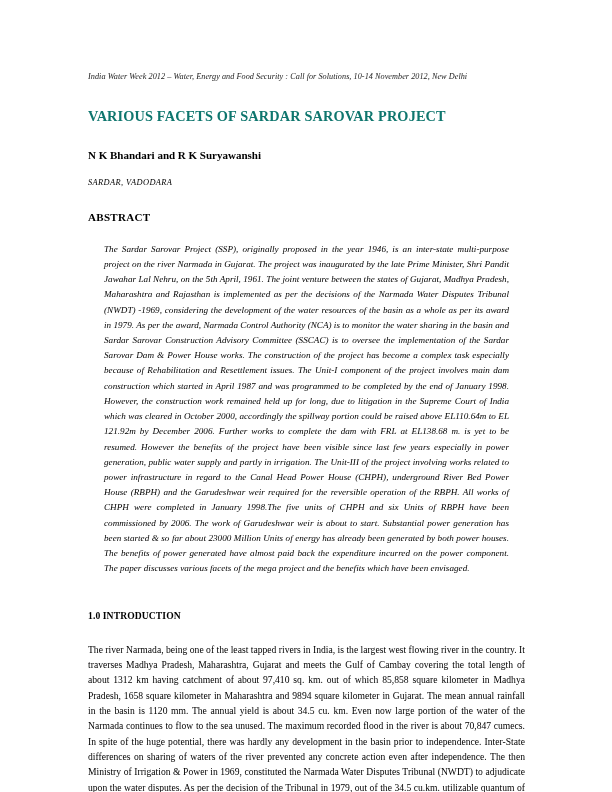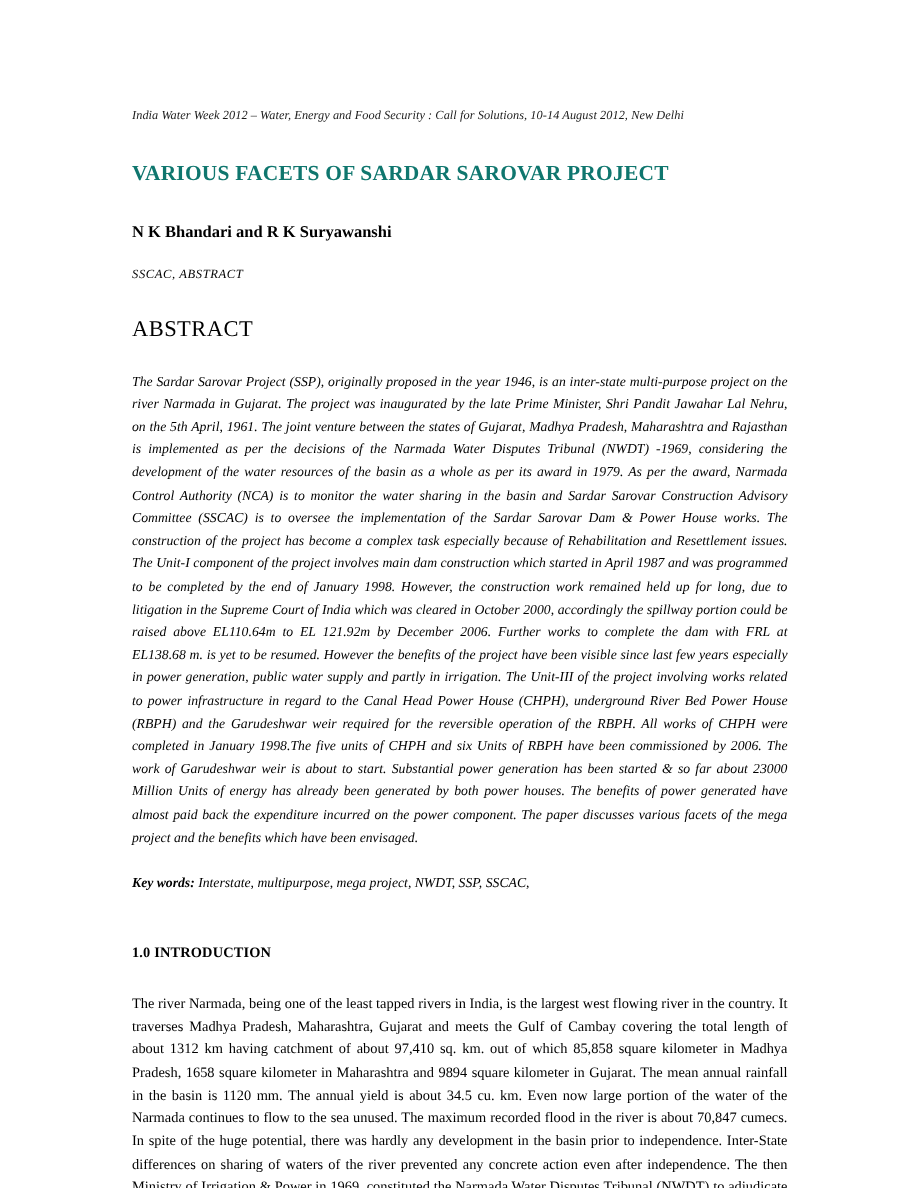--- a/index.html
+++ b/index.html
@@ -47,32 +47,32 @@
     margin: 0 0 15px 0;
   }
   .affiliation {
     font-size: 8.4px;
     font-style: italic;
     letter-spacing: 0.4px;
     line-height: 1.3;
     margin: 0 0 22px 0;
   }
   .section-head {
-    font-size: 15px;
-    font-weight: normal;
+    font-size: 11px;
+    font-weight: bold;
     letter-spacing: 0.3px;
     line-height: 1.2;
     margin: 0 0 18px 0;
   }
   .abstract-body p {
     font-size: 9.15px;
     font-style: italic;
     line-height: 15.2px;
     text-align: justify;
-    margin: 0;
+    margin: 16px;
     letter-spacing: 0.02px;
   }
   .keywords {
     font-size: 9.15px;
     font-style: italic;
     line-height: 15.2px;
     margin: 15px 0 0 0;
     text-align: left;
   }
   .keywords .kw-label {
@@ -92,37 +92,34 @@
     text-align: justify;
     margin: 0;
     letter-spacing: 0.01px;
   }
 </style>
 </head>
 <body>
 
 <div class="page">
 
-  <div class="running-head">India Water Week 2012 – Water, Energy and Food Security : Call for Solutions,  10-14 August 2012, New Delhi</div>
+  <div class="running-head">India Water Week 2012 – Water, Energy and Food Security : Call for Solutions,  10-14 November 2012, New Delhi</div>
 
   <h1 class="doc-title">VARIOUS FACETS OF SARDAR SAROVAR PROJECT</h1>
 
   <div class="authors">N K Bhandari  and R K Suryawanshi</div>
 
-  <div class="affiliation">SSCAC, ABSTRACT</div>
+  <div class="affiliation">SARDAR, VADODARA</div>
 
   <div class="section-head">ABSTRACT</div>
 
   <div class="abstract-body">
     <p>The Sardar Sarovar Project (SSP), originally proposed in the year 1946, is an inter-state multi-purpose project on the river Narmada in Gujarat. The project was inaugurated by the late Prime Minister, Shri Pandit Jawahar Lal Nehru, on the 5th April, 1961.  The joint venture between the states of Gujarat, Madhya Pradesh, Maharashtra and Rajasthan is implemented as per the decisions of the Narmada Water Disputes Tribunal (NWDT) -1969, considering the development of the water resources of the basin as a whole as per its award in 1979. As per the award, Narmada Control Authority (NCA) is to monitor the water sharing in the basin and Sardar Sarovar Construction Advisory Committee (SSCAC) is to oversee the implementation of the Sardar Sarovar Dam &amp; Power House works. The construction of the project has become a complex task especially because of Rehabilitation and Resettlement issues. The Unit-I component of the project involves main dam construction which started in April 1987 and was programmed to be completed by the end of January 1998. However, the construction work remained held up for long, due to litigation in the Supreme Court of India which was cleared in October 2000, accordingly the spillway portion could be raised above EL110.64m to EL 121.92m by December 2006. Further works to complete the dam with FRL at EL138.68 m. is yet to be resumed. However the benefits of the project have been visible since last few years especially in power generation, public water supply and partly in irrigation.  The Unit-III of the project involving works related to power infrastructure in regard to the Canal Head Power House (CHPH), underground River Bed Power House (RBPH) and the Garudeshwar weir required for the reversible operation of the RBPH. All works of CHPH were completed in January 1998.The five units of CHPH and six Units of RBPH have been commissioned by 2006. The work of Garudeshwar weir is about to start. Substantial power generation has been started &amp; so far about 23000 Million Units of energy has already been generated by both power houses. The benefits of power generated have almost paid back the expenditure incurred on the power component. The paper discusses various facets of the mega project and the benefits which have been envisaged.</p>
   </div>
 
-  <div class="keywords">
-    <span class="kw-label">Key words:</span><span>  Interstate, multipurpose, mega project, NWDT, SSP, SSCAC,</span>
-  </div>
 
   <div class="intro-head">1.0 INTRODUCTION</div>
 
   <div class="intro-body">
     <p>The river Narmada, being one of the least tapped rivers in India, is the largest west flowing river in the country. It traverses Madhya Pradesh, Maharashtra, Gujarat and meets the Gulf of Cambay covering the total length of about 1312  km having catchment of about 97,410 sq. km. out of which 85,858 square kilometer in Madhya Pradesh, 1658 square kilometer in Maharashtra and 9894 square kilometer in Gujarat. The mean annual rainfall in the basin is 1120 mm. The annual yield is about 34.5 cu. km. Even now large portion of the water of the Narmada continues to flow to the sea unused. The maximum recorded flood in the river is about 70,847 cumecs.  In spite of the huge potential, there was hardly any development in the basin prior to independence. Inter-State differences on sharing of waters of the river prevented any concrete action even after independence. The then Ministry of Irrigation &amp; Power in 1969, constituted the Narmada Water Disputes Tribunal (NWDT) to adjudicate upon the water disputes. As per the decision of the Tribunal in 1979, out of the 34.5 cu.km. utilizable quantum of Narmada water, Madhya Pradesh is to share 22.5 cu.km, Gujarat 11.1cu km, Rajasthan and Maharashtra to share 0.6 &amp; 0.3 cu km respectively. As per the award Narmada Control Authority (NCA) is to monitor the water sharing in the basin and Sardar Sarovar Construction Advisory Committee (SSCAC) is to oversee the implementation of the Sardar Sarovar Dam &amp; Power House works.</p>
   </div>
 
 </div>
 
 </body></html>

